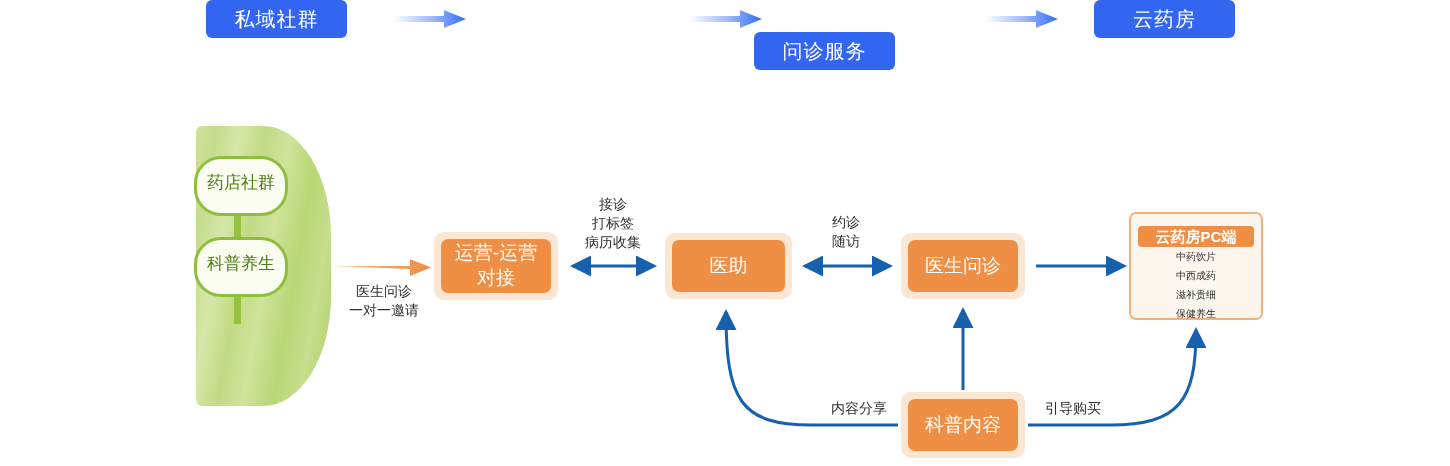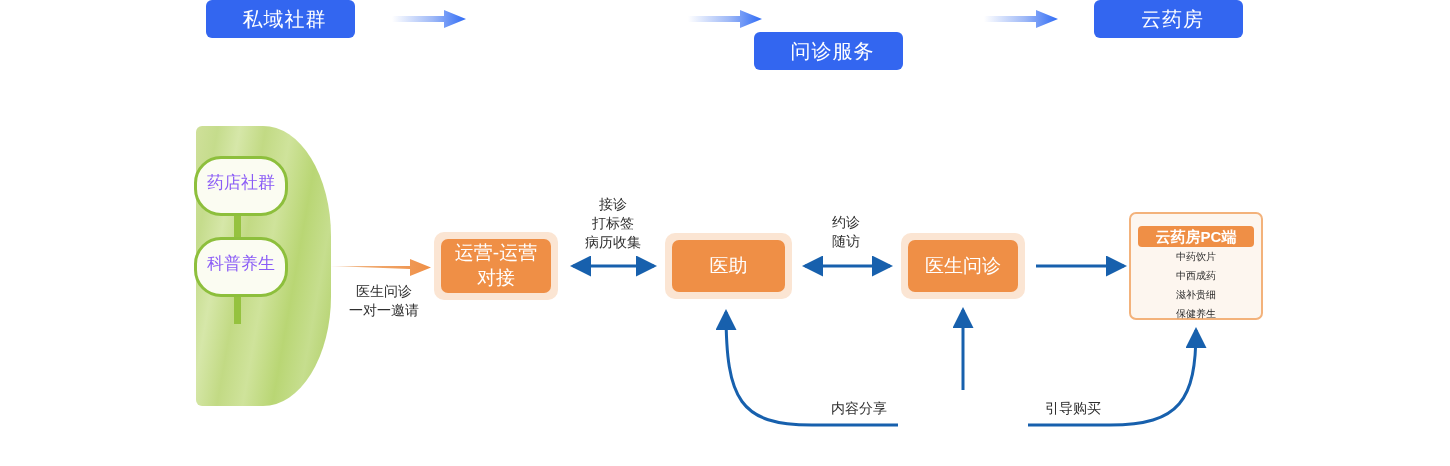--- a/index.html
+++ b/index.html
@@ -24,21 +24,20 @@
     top: 0px;
     height: 38px;
     border-radius: 6px;
     background: #3366f0;
     color: #ffffff;
     font-size: 20px;
     line-height: 38px;
     text-align: center;
     letter-spacing: 1px;
     white-space: nowrap;
-    padding-left: 8px;
   }
   .stage-arrow {
     position: absolute;
     top: 10px;
     width: 74px;
     height: 18px;
   }
 
   
   .pod {
@@ -61,21 +60,21 @@
     background: #95c23f;
   }
   .pod-node {
     position: absolute;
     left: 194px;
     width: 88px;
     height: 54px;
     background: #fbfcf2;
     border: 3px solid #8dbf3c;
     border-radius: 27px;
-    color: #8b5cf6;
+    color: #4d7c0f;
     font-size: 17px;
     line-height: 48px;
     text-align: center;
     white-space: nowrap;
   }
 
   
   .obox {
     position: absolute;
     background: #fbe5d3;
@@ -226,20 +225,25 @@
       <span>医助</span>
     </div>
   </div>
 
   <div class="obox" style="left:901px;top:233px;width:124px;height:66px;">
     <div class="obox-inner">
       <span>医生问诊</span>
     </div>
   </div>
 
+  <div class="obox" style="left:901px;top:392px;width:124px;height:66px;">
+    <div class="obox-inner">
+      <span>科普内容</span>
+    </div>
+  </div>
 
   <div class="pharm-panel">
     <div class="pharm-head">云药房PC端</div>
     <div class="pharm-item">中药饮片</div>
     <div class="pharm-item">中西成药</div>
     <div class="pharm-item">滋补贵细</div>
     <div class="pharm-item">保健养生</div>
   </div>
 
   <svg class="wires" viewBox="0 0 1450 466">

